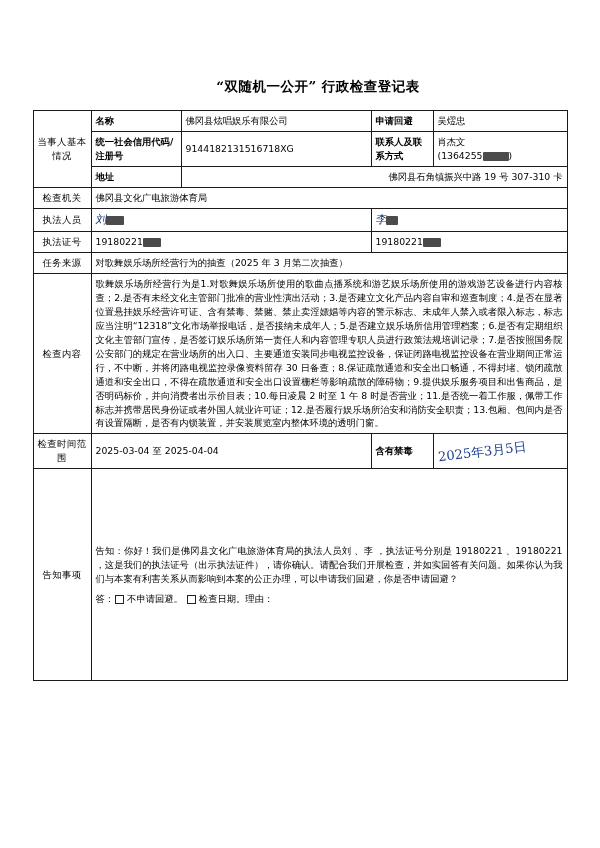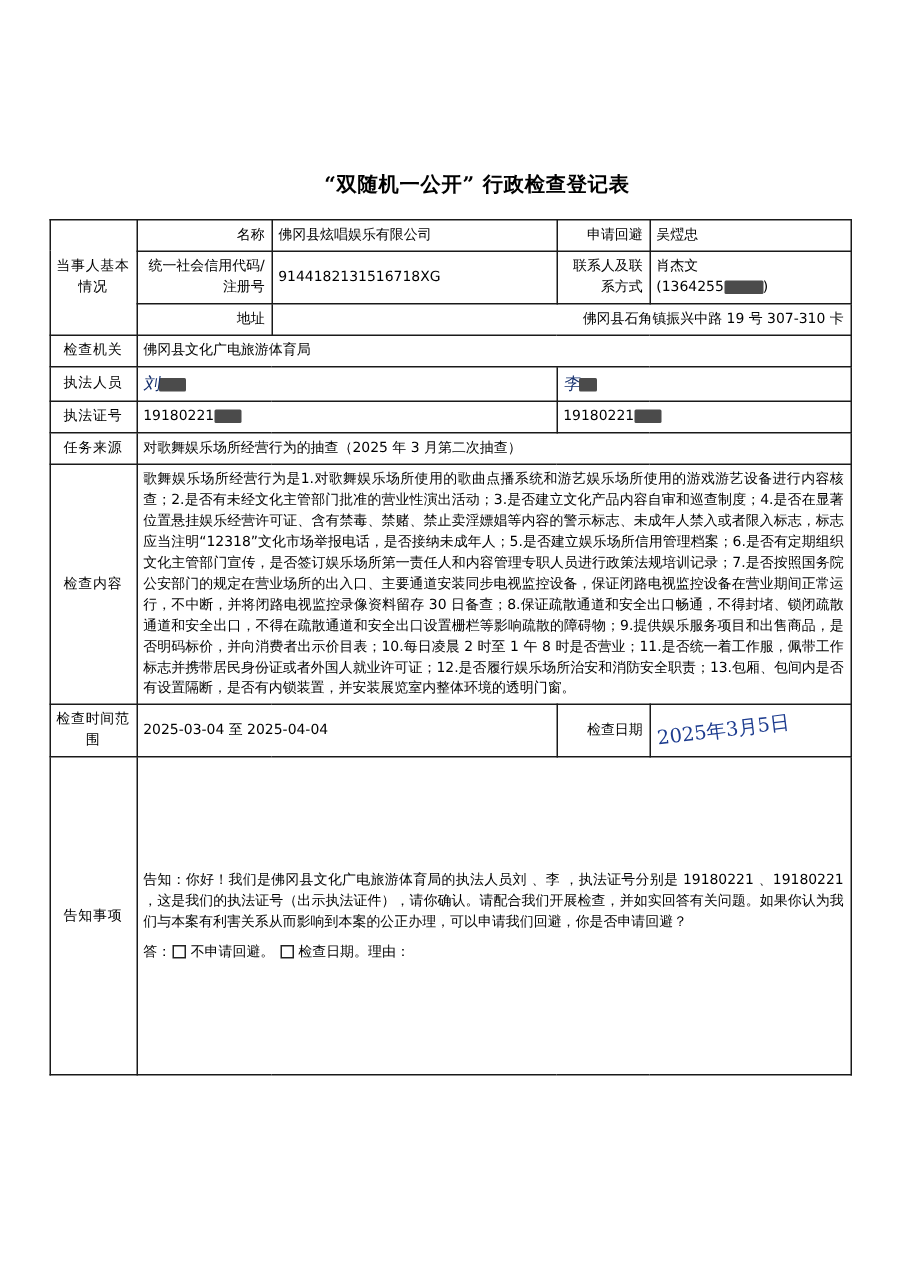--- a/index.html
+++ b/index.html
@@ -20,21 +20,21 @@
     height: 848px;
     position: relative;
     box-sizing: border-box;
     padding: 0;
   }
   .doc-title {
     text-align: center;
     font-size: 13.5px;
     font-weight: bold;
     letter-spacing: 0.5px;
-    margin-top: 114px;
+    margin-top: 78px;
     margin-bottom: 14px;
     font-family: "DejaVu Serif", serif;
     padding-left: 36px;
   }
   table.form {
     border-collapse: collapse;
     width: 534px;
     margin: 0 auto;
     table-layout: fixed;
   }
@@ -48,22 +48,23 @@
     word-break: break-all;
   }
   .lbl {
     text-align: center;
     width: 58px;
     font-size: 9.6px;
     letter-spacing: 0.5px;
     margin-left: 15px;
   }
   .sublbl {
-    text-align: right;
+    text-align: left;
     font-size: 9.3px;
+    font-weight: bold;
   }
   .val {
     text-align: right;
     font-size: 9.4px;
   }
   .val-left {
     text-align: left;
     font-size: 9.4px;
     padding-left: 6px;
   }
@@ -193,21 +194,21 @@
     </tr>
 
     <tr>
       <td class="lbl">检查内容</td>
       <td class="content-cell" colspan="4">歌舞娱乐场所经营行为是1.对歌舞娱乐场所使用的歌曲点播系统和游艺娱乐场所使用的游戏游艺设备进行内容核查；2.是否有未经文化主管部门批准的营业性演出活动；3.是否建立文化产品内容自审和巡查制度；4.是否在显著位置悬挂娱乐经营许可证、含有禁毒、禁赌、禁止卖淫嫖娼等内容的警示标志、未成年人禁入或者限入标志，标志应当注明“12318”文化市场举报电话，是否接纳未成年人；5.是否建立娱乐场所信用管理档案；6.是否有定期组织文化主管部门宣传，是否签订娱乐场所第一责任人和内容管理专职人员进行政策法规培训记录；7.是否按照国务院公安部门的规定在营业场所的出入口、主要通道安装同步电视监控设备，保证闭路电视监控设备在营业期间正常运行，不中断，并将闭路电视监控录像资料留存 30 日备查；8.保证疏散通道和安全出口畅通，不得封堵、锁闭疏散通道和安全出口，不得在疏散通道和安全出口设置栅栏等影响疏散的障碍物；9.提供娱乐服务项目和出售商品，是否明码标价，并向消费者出示价目表；10.每日凌晨 2 时至 1 午 8 时是否营业；11.是否统一着工作服，佩带工作标志并携带居民身份证或者外国人就业许可证；12.是否履行娱乐场所治安和消防安全职责；13.包厢、包间内是否有设置隔断，是否有内锁装置，并安装展览室内整体环境的透明门窗。</td>
     </tr>
 
     <tr>
       <td class="lbl">检查时间范围</td>
       <td class="val-left" colspan="2">2025-03-04 至  2025-04-04</td>
-      <td class="sublbl">检查日期</td>
+      <td class="sublbl">含有禁毒</td>
       <td>
         <span class="date-hand">2025年3月5日</span>
       </td>
     </tr>
 
     <tr>
       <td class="lbl">告知事项</td>
       <td class="notice-cell" colspan="4" style="height:205px">
         <span>告知：你好！我们是佛冈县文化广电旅游体育局的执法人员刘          、李    ，执法证号分别是 19180221      、19180221       ，这是我们的执法证号（出示执法证件），请你确认。请配合我们开展检查，并如实回答有关问题。如果你认为我们与本案有利害关系从而影响到本案的公正办理，可以申请我们回避，你是否申请回避？</span>
         <span class="ans">

